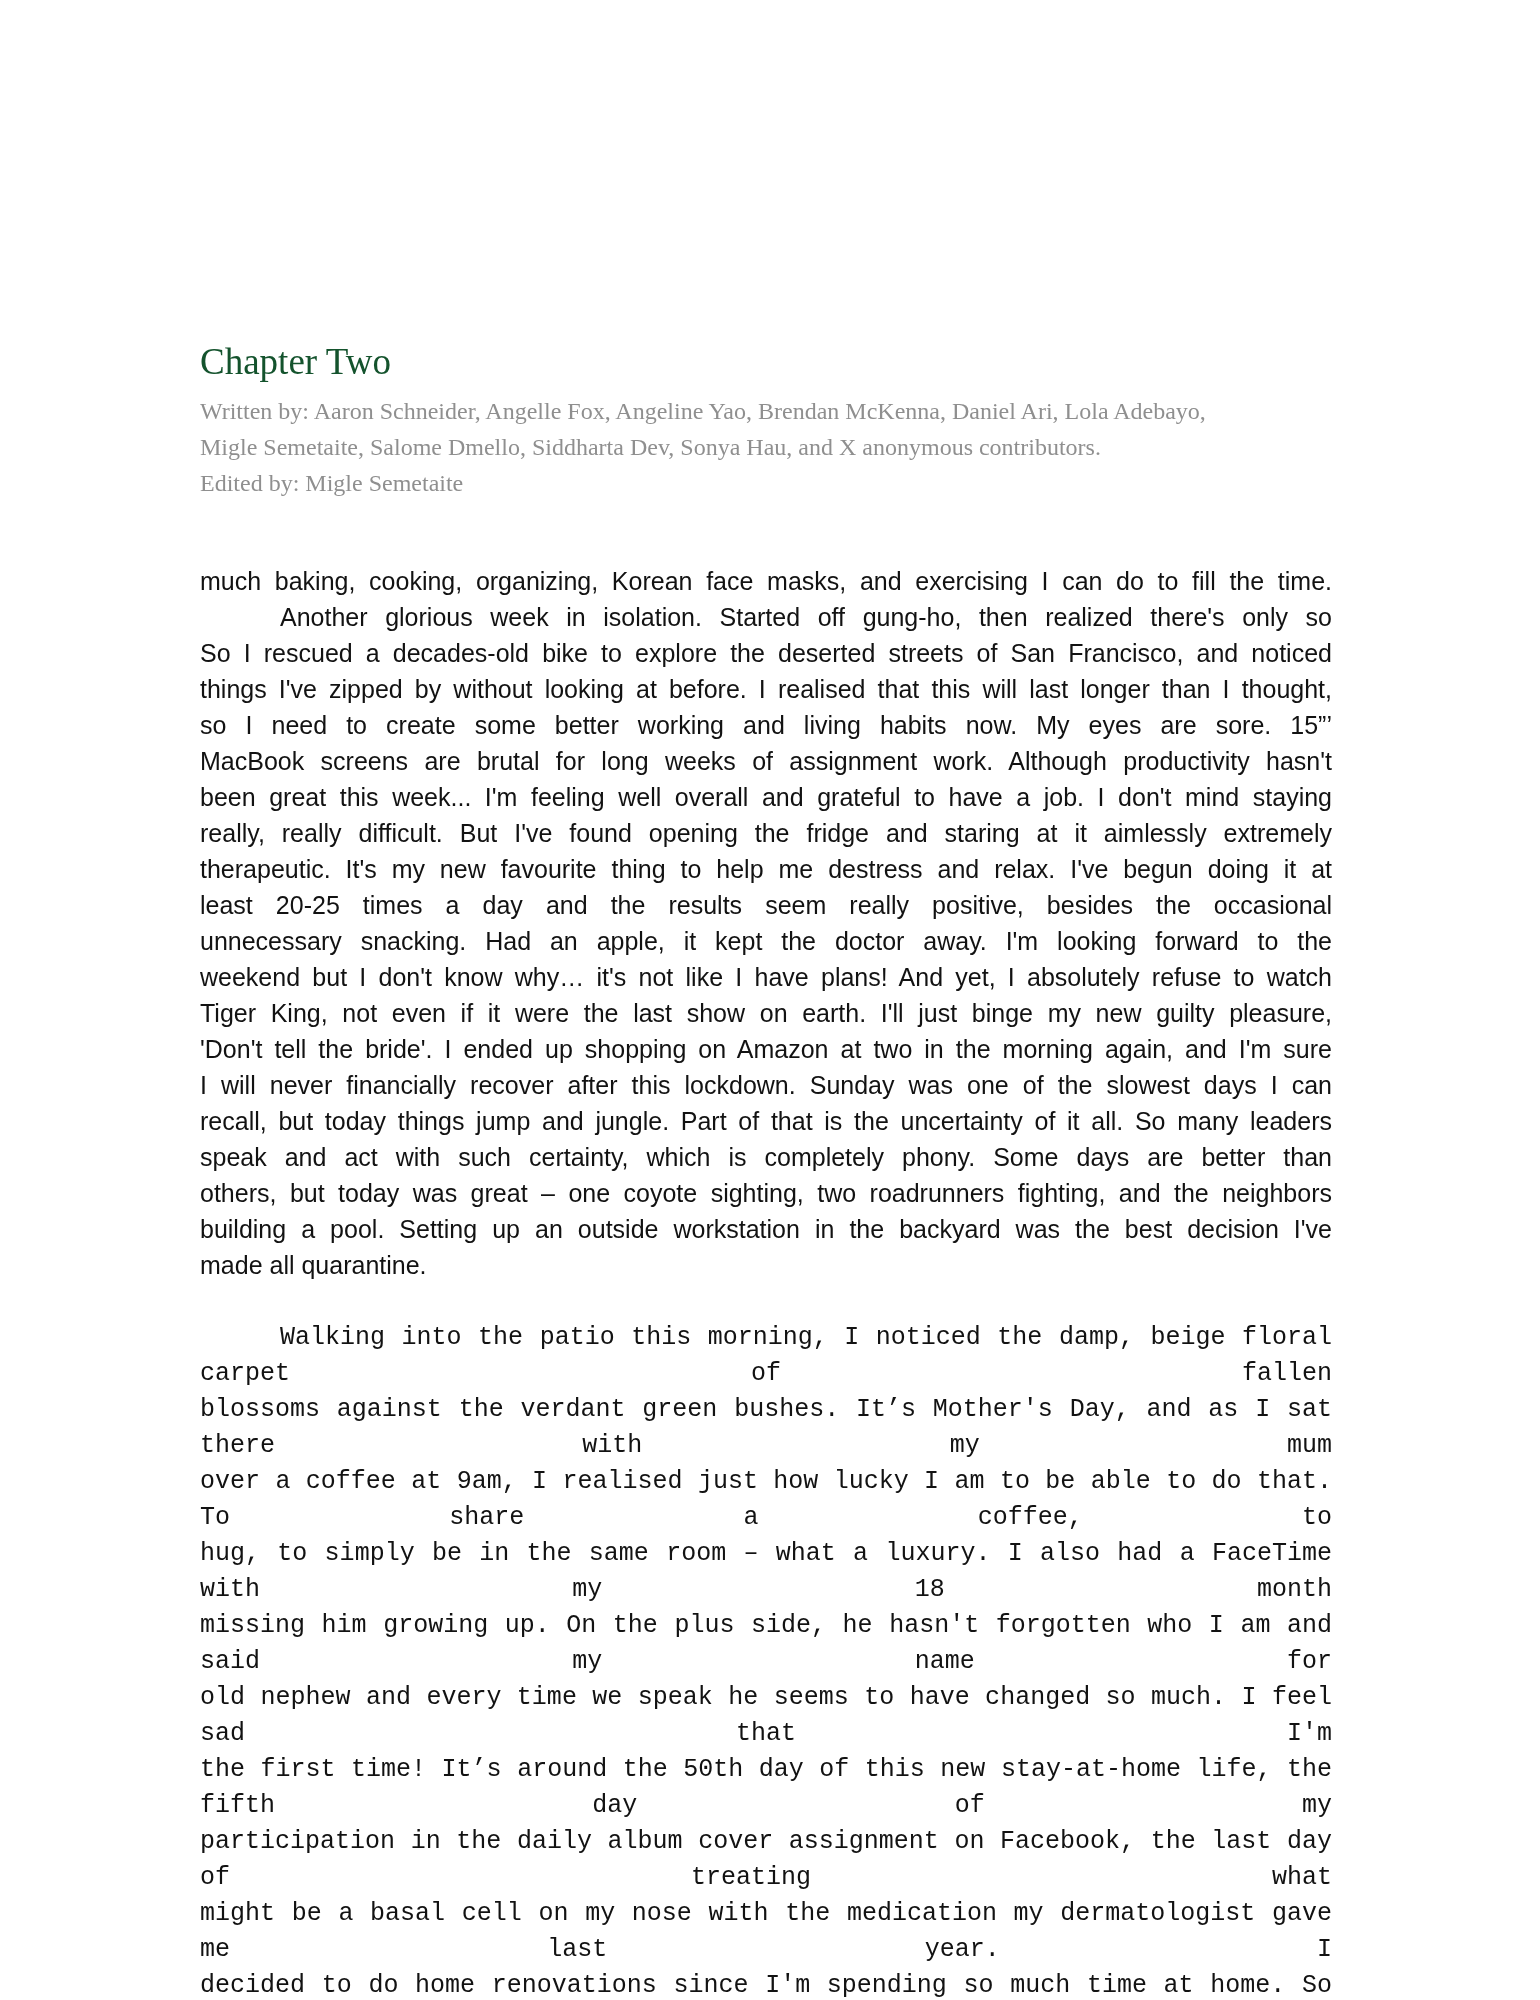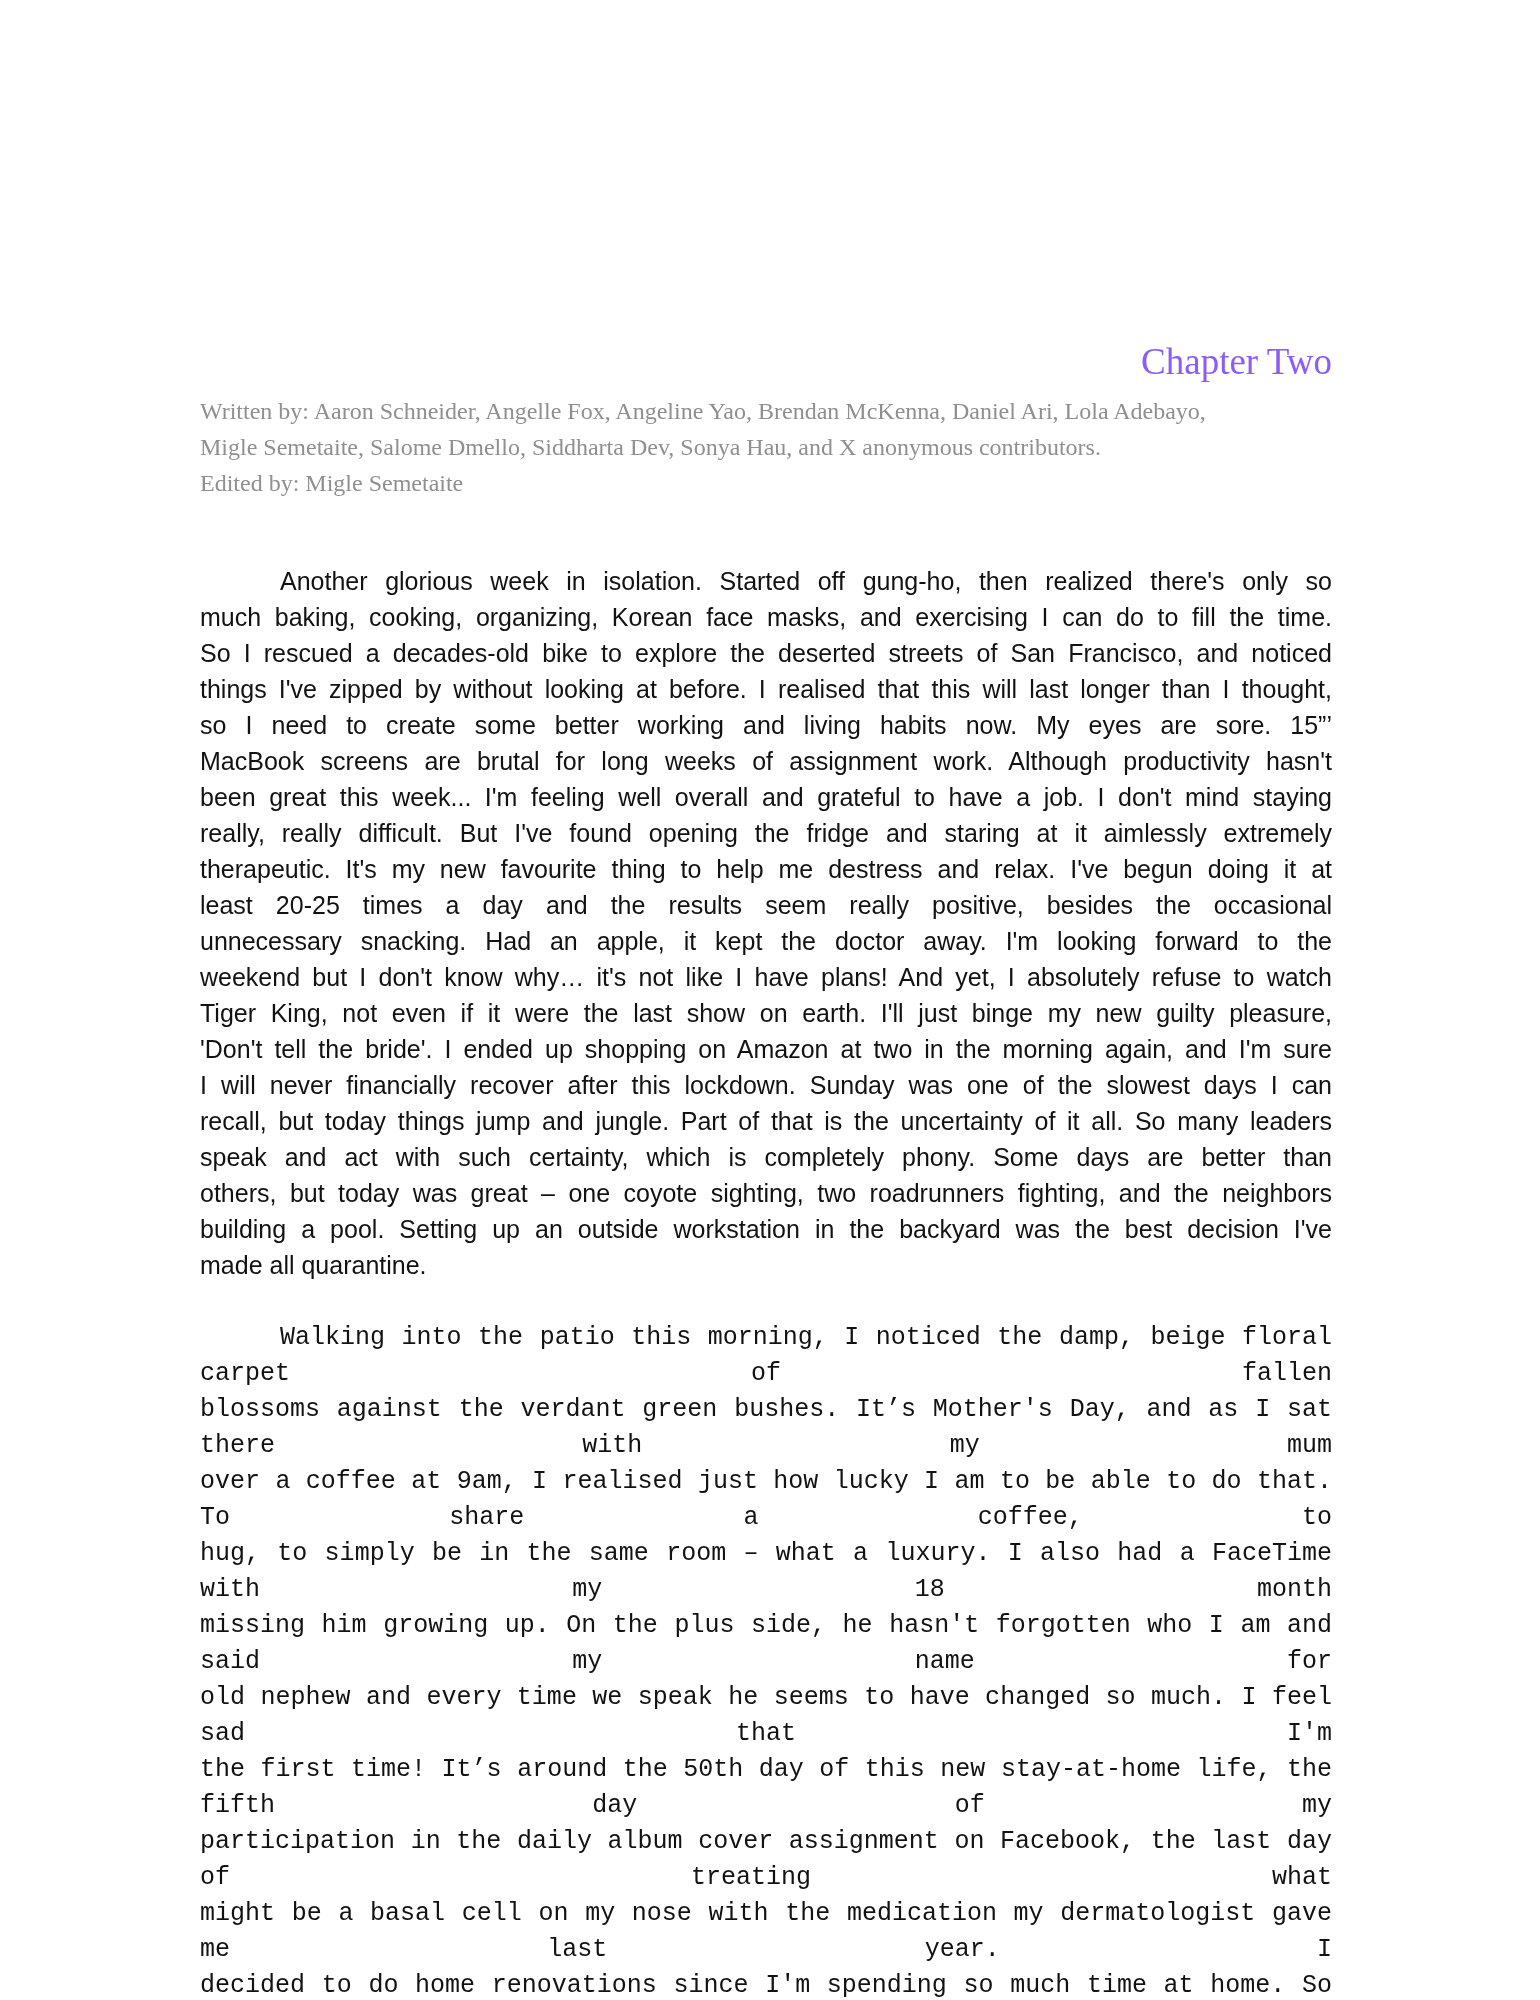--- a/index.html
+++ b/index.html
@@ -14,26 +14,26 @@
     background: #ffffff;
     overflow: hidden;
     font-family: "Liberation Sans", sans-serif;
   }
   .doc-title {
     position: absolute;
     top: 340px;
     left: 200px;
     width: 1132px;
     margin: 0;
-    text-align: right;
+    text-align: left;
     font-family: "Liberation Serif", serif;
     font-weight: 400;
     font-size: 37px;
     line-height: 44px;
-    color: #8b5cf6;
+    color: #14532d;
   }
   .byline {
     position: absolute;
     top: 393px;
     left: 200px;
     width: 1132px;
     text-align: left;
     font-family: "Liberation Serif", serif;
     font-size: 24px;
     line-height: 36px;
@@ -70,22 +70,22 @@
 
 <div class="doc-page">
   <h1 class="doc-title">Chapter Two</h1>
   <div class="byline" id="byline">
       <div class="byline-line">Written by: Aaron Schneider, Angelle Fox, Angeline Yao, Brendan McKenna, Daniel Ari, Lola Adebayo,</div>
       <div class="byline-line">Migle Semetaite, Salome Dmello, Siddharta Dev, Sonya Hau, and X anonymous contributors.</div>
       <div class="byline-line">Edited by: Migle Semetaite</div>
     </div>
   <div class="body-text" id="bodytext">
       <div class="para">
+        <div class="body-line">much baking, cooking, organizing, Korean face masks, and exercising I can do to fill the time.</div>
         <div class="body-line line-first">Another glorious week in isolation. Started off gung-ho, then realized there's only so</div>
-        <div class="body-line">much baking, cooking, organizing, Korean face masks, and exercising I can do to fill the time.</div>
         <div class="body-line">So I rescued a decades-old bike to explore the deserted streets of San Francisco, and noticed</div>
         <div class="body-line">things I've zipped by without looking at before. I realised that this will last longer than I thought,</div>
         <div class="body-line">so I need to create some better working and living habits now. My eyes are sore. 15”’</div>
         <div class="body-line">MacBook screens are brutal for long weeks of assignment work. Although productivity hasn't</div>
         <div class="body-line">been great this week... I'm feeling well overall and grateful to have a job. I don't mind staying</div>
         <div class="body-line">really, really difficult. But I've found opening the fridge and staring at it aimlessly extremely</div>
         <div class="body-line">therapeutic. It's my new favourite thing to help me destress and relax. I've begun doing it at</div>
         <div class="body-line">least 20-25 times a day and the results seem really positive, besides the occasional</div>
         <div class="body-line">unnecessary snacking. Had an apple, it kept the doctor away. I'm looking forward to the</div>
         <div class="body-line">weekend but I don't know why… it's not like I have plans! And yet, I absolutely refuse to watch</div>

